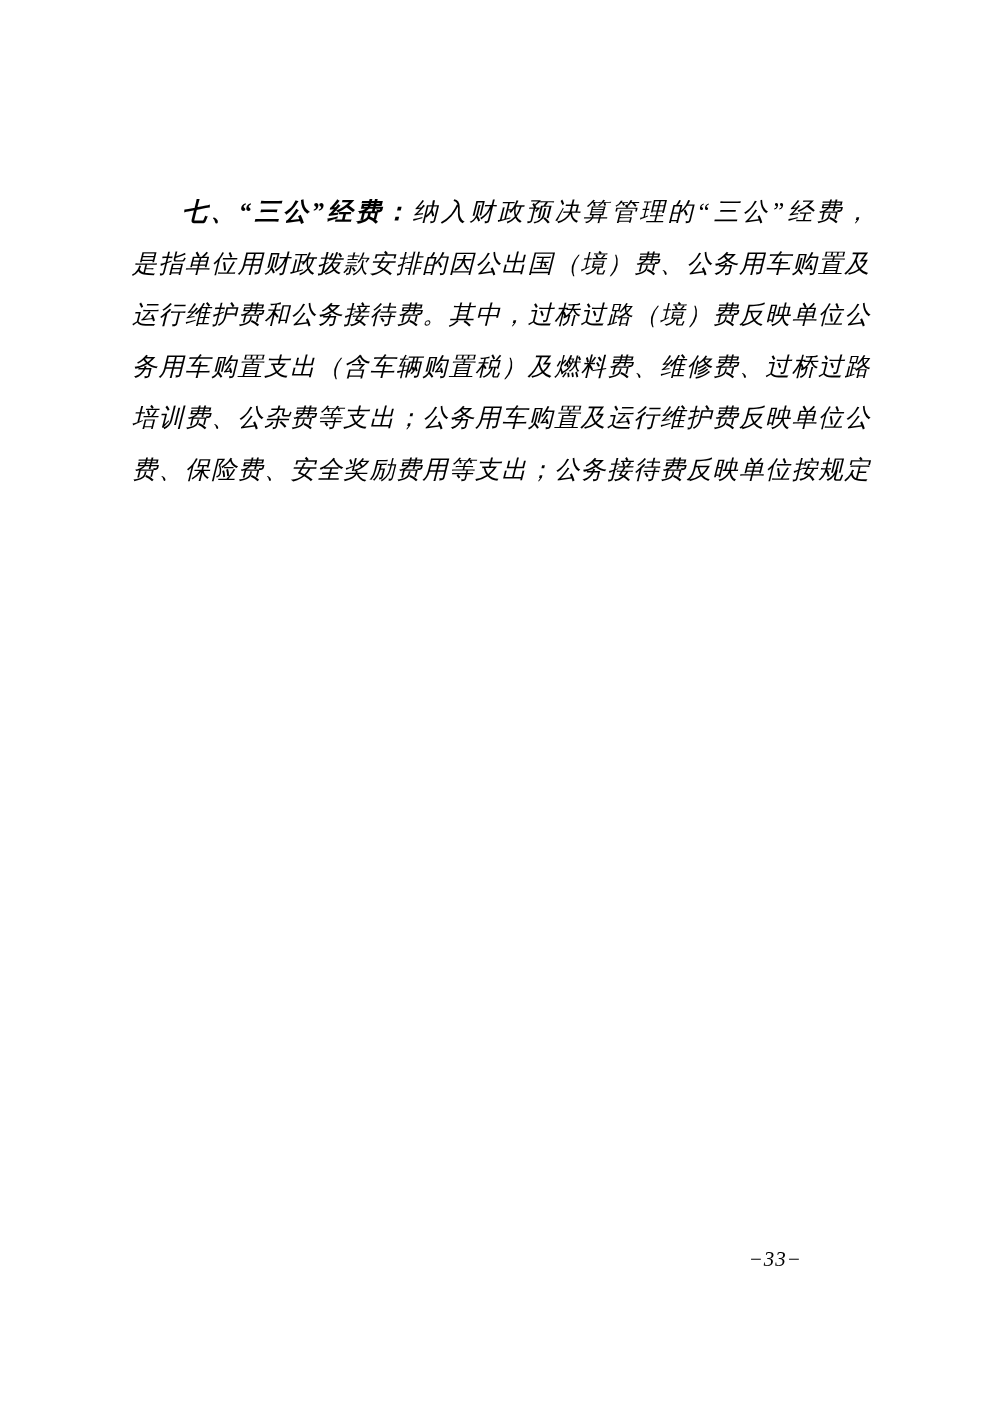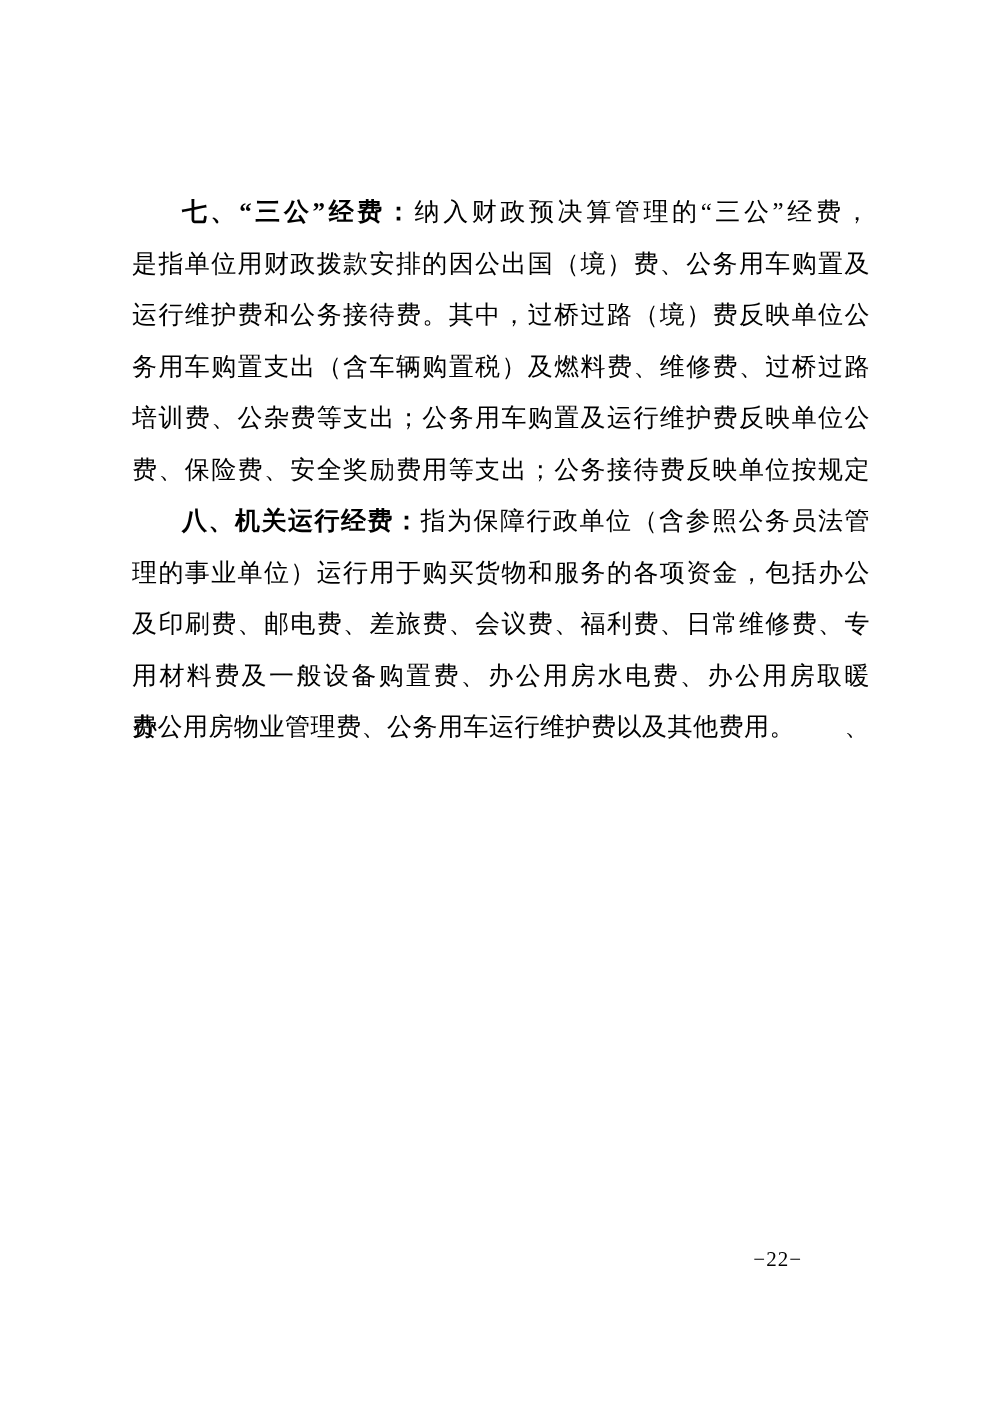--- a/index.html
+++ b/index.html
@@ -8,20 +8,21 @@
     background: #ffffff;
   }
   .page {
     position: relative;
     width: 932px;
     height: 1414px;
     background: #ffffff;
     color: #000000;
     font-family: "Liberation Serif", "DejaVu Serif", serif;
     overflow: hidden;
+    font-style: italic;
   }
   .content {
     position: absolute;
     left: 132px;
     top: 186px;
     width: 738px;
   }
   .para { margin: 0; padding: 0; }
   .line {
     height: 51.5px;
@@ -55,27 +56,20 @@
 
     <div class="para">
       <div class="line fill indent"><span class="bold">七、“三公”经费：</span><span>纳入财政预决算管理的“三公”经费，</span></div>
       <div class="line fill">是指单位用财政拨款安排的因公出国（境）费、公务用车购置及</div>
       <div class="line fill">运行维护费和公务接待费。其中，过桥过路（境）费反映单位公</div>
       <div class="line fill">务用车购置支出（含车辆购置税）及燃料费、维修费、过桥过路</div>
       <div class="line fill">培训费、公杂费等支出；公务用车购置及运行维护费反映单位公</div>
       <div class="line fill">费、保险费、安全奖励费用等支出；公务接待费反映单位按规定</div>
     </div>
 
-    <div class="para">
-      <div class="line fill indent"><span class="bold">八、机关运行经费：</span><span>指为保障行政单位（含参照公务员法管</span></div>
-      <div class="line fill">理的事业单位）运行用于购买货物和服务的各项资金，包括办公</div>
-      <div class="line fill">及印刷费、邮电费、差旅费、会议费、福利费、日常维修费、专</div>
-      <div class="line fill">用材料费及一般设备购置费、办公用房水电费、办公用房取暖费、</div>
-      <div class="line">办公用房物业管理费、公务用车运行维护费以及其他费用。</div>
-    </div>
 
     <div class="para attachment">
     </div>
 
   </div>
 
-  <div class="page-number">−22−</div>
+  <div class="page-number">−33−</div>
 </div>
 
 </body></html>

